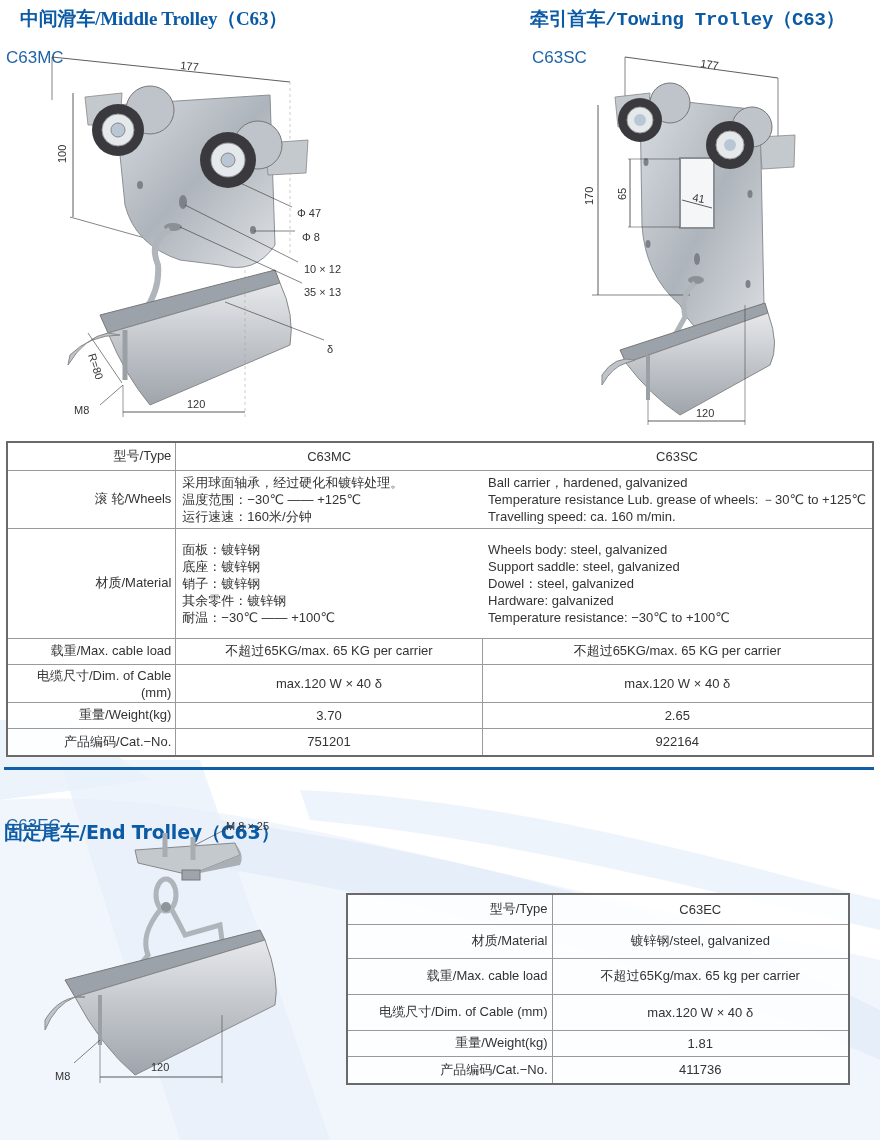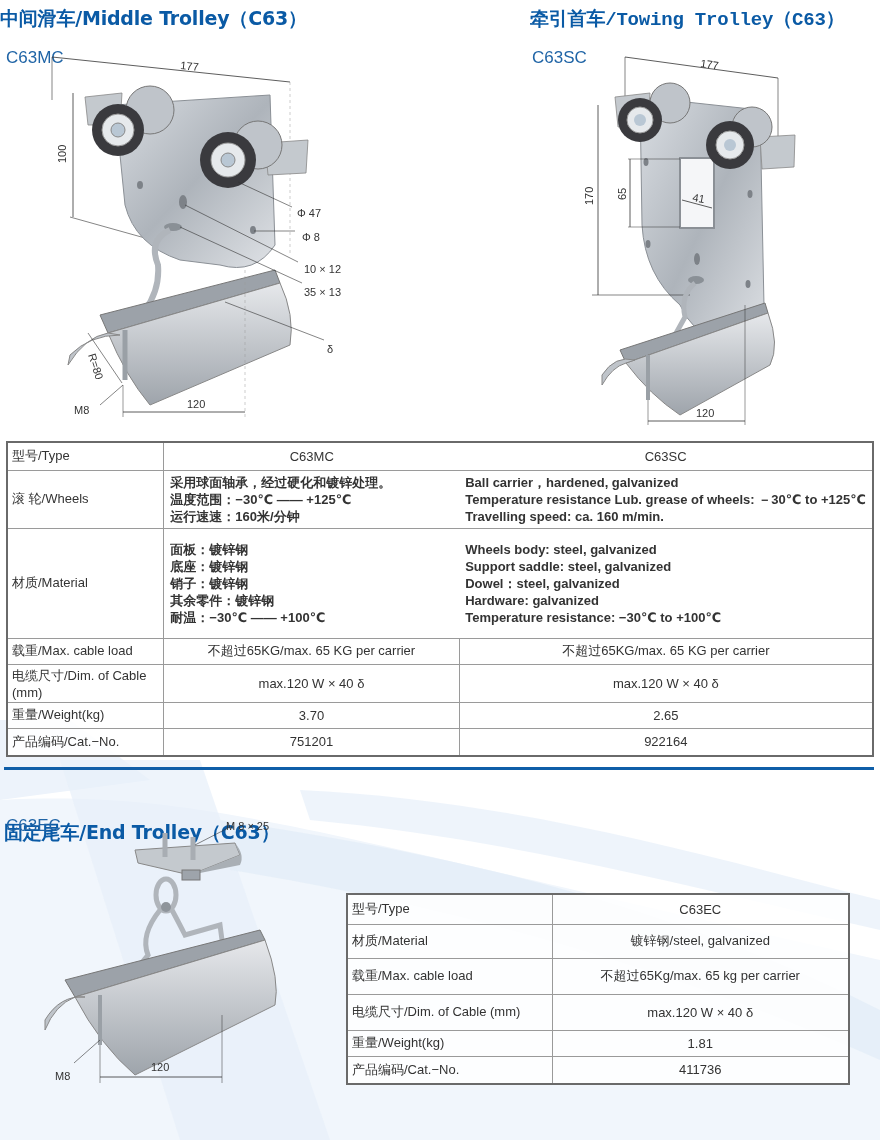--- a/index.html
+++ b/index.html
@@ -9,40 +9,40 @@
   .bg-swoosh { position: absolute; pointer-events: none; }
 
   .section-title { position: absolute; font-family: "DejaVu Sans", "Liberation Sans", sans-serif; font-weight: bold; font-size: 19px; color: #0a5aa5; letter-spacing: -0.2px; white-space: nowrap; }
   .model-code { position: absolute; font-size: 17px; color: #1f64a6; }
 
   .product-figure { position: absolute; }
   .dim-label { font-family: "Liberation Sans", sans-serif; font-size: 11px; fill: #333; }
 
   table.spec { position: absolute; border-collapse: collapse; font-size: 13px; color: #333; background: rgba(255,255,255,0.85); }
   table.spec td { border: 1px solid #9a9a9a; vertical-align: middle; padding: 2px 4px; }
-  table.spec td.label { text-align: left; }
+  table.spec td.label { text-align: right; }
   table.spec td.val-center { text-align: center; }
   table.spec td.multi { text-align: left; padding: 3px 6px; line-height: 17px; }
-  table.spec .line { display: block; white-space: nowrap; font-weight: bold; }
+  table.spec .line { display: block; white-space: nowrap; }
   table.spec.outer { border: 2px solid #6a6a6a; }
 
   .divider { position: absolute; left: 4px; width: 870px; height: 3px; background: #0f5ea8; }
 </style>
 </head>
 <body>
 
 <svg class="bg-swoosh" style="left:0;top:0" width="880" height="1140" viewBox="0 0 880 1140">
   <path d="M0 720 L70 720 L150 780 L0 800 Z" fill="#edf3fb"></path>
   <path d="M0 800 C200 790 300 830 880 960 L880 1140 L0 1140 Z" fill="#f1f6fc"></path>
   <path d="M60 760 L200 760 L330 1140 L180 1140 Z" fill="#e7eff9" opacity="0.7"></path>
   <path d="M220 820 C500 860 700 920 880 1010 L880 1060 C700 980 480 910 230 870 Z" fill="#e3edf8" opacity="0.8"></path>
   <path d="M300 790 C520 800 720 860 880 900 L880 930 C700 890 520 840 310 820 Z" fill="#eaf1fa" opacity="0.8"></path>
 </svg>
 
-<div class="section-title" style="left:0;top:6px;">中间滑车/Middle Trolley（C63）</div>
+<div class="section-title" style="left:20px;top:6px;font-family:Liberation Serif, serif;">中间滑车/Middle Trolley（C63）</div>
 <div class="model-code" style="left:6px;top:48px;">C63MC</div>
 
 <svg class="product-figure" style="left:40px;top:55px" width="330" height="370" viewBox="0 0 330 370">
   <defs>
     <linearGradient id="steel1" x1="0" y1="0" x2="1" y2="1">
       <stop offset="0" stop-color="#d9dde2"></stop>
         <stop offset="0.5" stop-color="#aeb4bb"></stop>
         <stop offset="1" stop-color="#dfe2e6"></stop>
     </linearGradient>
     <linearGradient id="steel2" x1="0" y1="0" x2="0" y2="1">

